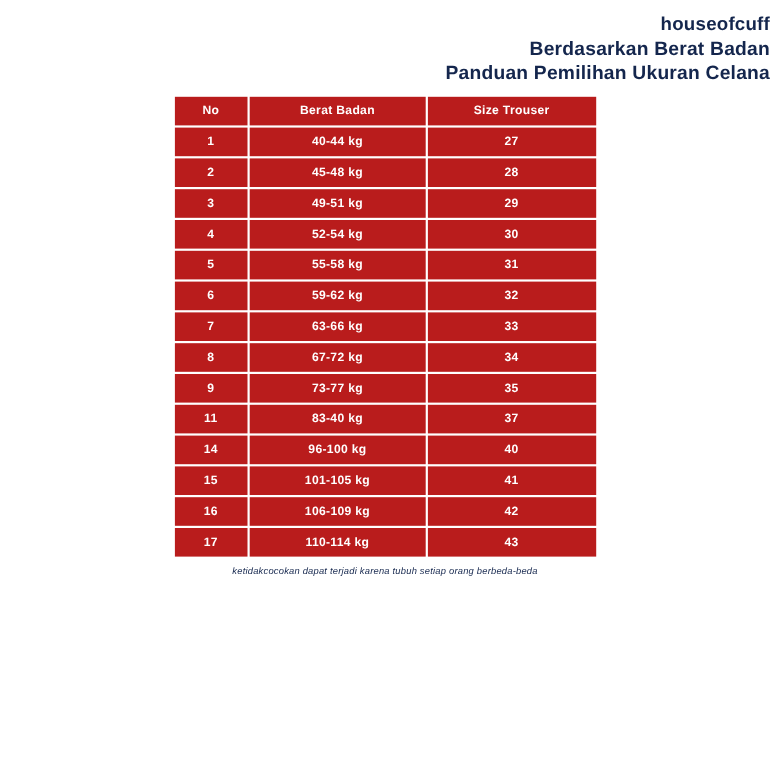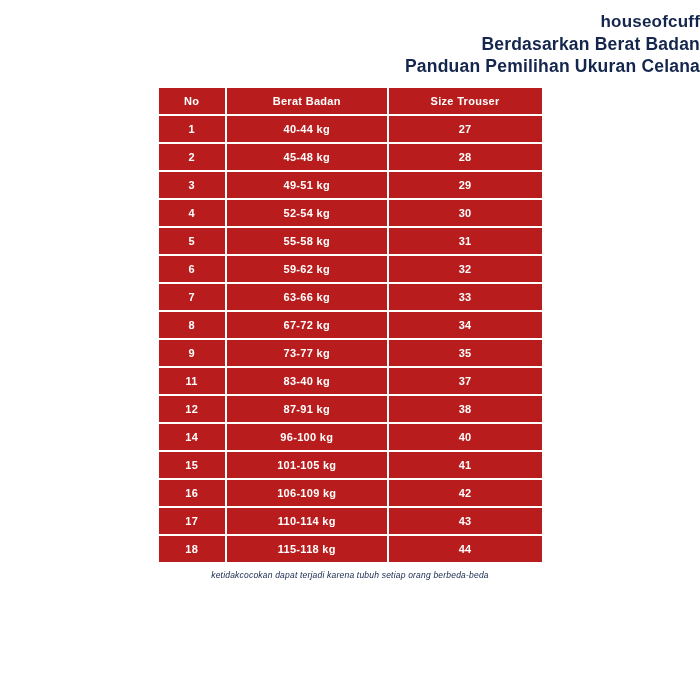--- a/index.html
+++ b/index.html
@@ -134,49 +134,39 @@
           <td>9</td>
           <td>73-77 kg</td>
           <td>35</td>
         </tr>
         <tr>
           <td>11</td>
           <td>83-40 kg</td>
           <td>37</td>
         </tr>
         <tr>
-          <td>12</td>
-          <td>87-91 kg</td>
-          <td>38</td>
-        </tr>
-        <tr>
           <td>14</td>
           <td>96-100 kg</td>
           <td>40</td>
         </tr>
         <tr>
           <td>15</td>
           <td>101-105 kg</td>
           <td>41</td>
         </tr>
         <tr>
           <td>16</td>
           <td>106-109 kg</td>
           <td>42</td>
         </tr>
         <tr>
           <td>17</td>
           <td>110-114 kg</td>
           <td>43</td>
         </tr>
-        <tr>
-          <td>18</td>
-          <td>115-118 kg</td>
-          <td>44</td>
-        </tr>
       </tbody>
   </table>
 
   <div class="footnote">
     <div>ketidakcocokan dapat terjadi karena tubuh setiap orang berbeda-beda</div>
   </div>
 
 </div>
 
 </body></html>

